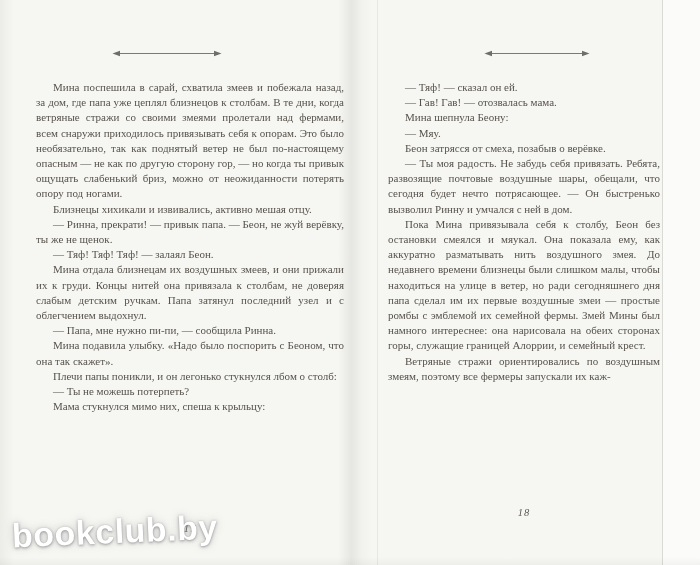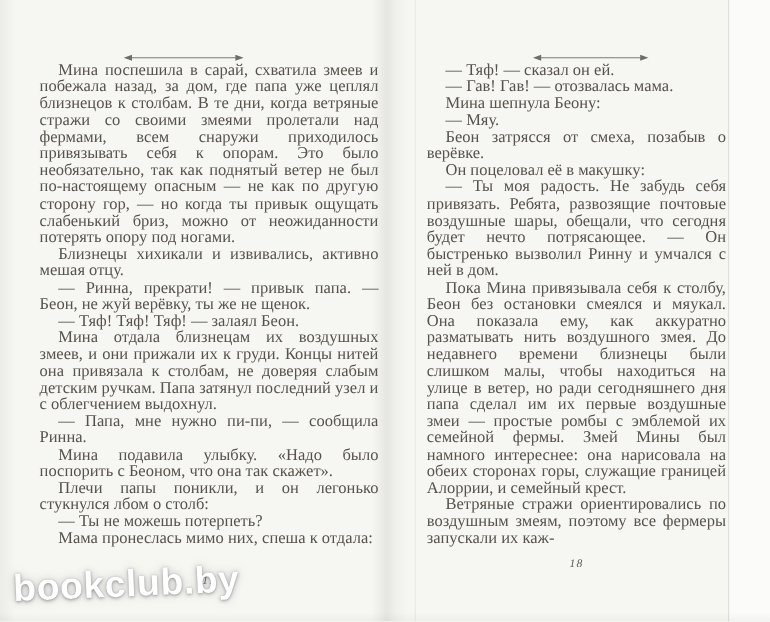--- a/index.html
+++ b/index.html
@@ -37,23 +37,23 @@
     background:linear-gradient(0deg, rgba(0,0,0,0.035), rgba(0,0,0,0));
   }
 
   
   .orn { position:absolute; top:44px; }
   .orn-left  { left:112px; }
   .orn-right { left:484px; }
 
   
   .text-block {
-    position:absolute; top:57px;
+    position:absolute; top:80px;
     color:#57534b;
-    font-size:15px; line-height:15.2px;
+    font-size:11px; line-height:15.2px;
     text-align:justify;
     text-rendering:optimizeLegibility;
   }
   .text-left  { left:36px;  width:308px; }
   .text-right { left:388px; width:272px; }
   .text-block p { margin:0; text-indent:17px; hyphens:auto; -webkit-hyphens:auto; }
 
   
   .page-num {
     position:absolute;
@@ -97,40 +97,39 @@
     <div class="text-block text-left" lang="ru">
         <p>Мина поспешила в сарай, схватила змеев и побежала назад, за дом, где папа уже цеплял близнецов к столбам. В те дни, когда ветряные стражи со своими змеями пролетали над фермами, всем снаружи приходилось привязывать себя к опорам. Это было необязательно, так как поднятый ветер не был по-настоящему опасным — не как по другую сторону гор, — но когда ты привык ощущать слабенький бриз, можно от неожиданности потерять опору под ногами.</p>
         <p>Близнецы хихикали и извивались, активно мешая отцу.</p>
         <p>— Ринна, прекрати! — привык папа. — Беон, не жуй верёвку, ты же не щенок.</p>
         <p>— Тяф! Тяф! Тяф! — залаял Беон.</p>
         <p>Мина отдала близнецам их воздушных змеев, и они прижали их к груди. Концы нитей она привязала к столбам, не доверяя слабым детским ручкам. Папа затянул последний узел и с облегчением выдохнул.</p>
         <p>— Папа, мне нужно пи-пи, — сообщила Ринна.</p>
         <p>Мина подавила улыбку. «Надо было поспорить с Беоном, что она так скажет».</p>
         <p>Плечи папы поникли, и он легонько стукнулся лбом о столб:</p>
         <p>— Ты не можешь потерпеть?</p>
-        <p>Мама пронеслась мимо них, спеша к отдала:</p>
+        <p>Мама стукнулся мимо них, спеша к крыльцу:</p>
       </div>
     <div class="page-num page-num-left">17</div>
   </div>
 
   <div>
     <span class="orn orn-right">
       <svg width="106" height="9" viewBox="0 0 106 9">
         <line x1="5" y1="4.5" x2="101" y2="4.5" stroke="#7b7977" stroke-width="1"></line>
         <path d="M0.5,4.5 L8,1.8 L8,7.2 Z" fill="#6f6d6b"></path>
         <path d="M105.5,4.5 L98,1.8 L98,7.2 Z" fill="#6f6d6b"></path>
       </svg>
     </span>
     <div class="text-block text-right" lang="ru">
         <p>— Тяф! — сказал он ей.</p>
         <p>— Гав! Гав! — отозвалась мама.</p>
         <p>Мина шепнула Беону:</p>
         <p>— Мяу.</p>
         <p>Беон затрясся от смеха, позабыв о верёвке.</p>
-        <p>Он поцеловал её в макушку:</p>
         <p>— Ты моя радость. Не забудь себя привязать. Ребята, развозящие почтовые воздушные шары, обещали, что сегодня будет нечто потрясающее. — Он быстренько вызволил Ринну и умчался с ней в дом.</p>
         <p>Пока Мина привязывала себя к столбу, Беон без остановки смеялся и мяукал. Она показала ему, как аккуратно разматывать нить воздушного змея. До недавнего времени близнецы были слишком малы, чтобы находиться на улице в ветер, но ради сегодняшнего дня папа сделал им их первые воздушные змеи — простые ромбы с эмблемой их семейной фермы. Змей Мины был намного интереснее: она нарисовала на обеих сторонах горы, служащие границей Алоррии, и семейный крест.</p>
         <p>Ветряные стражи ориентировались по воздушным змеям, поэтому все фермеры запускали их каж-</p>
       </div>
     <div class="page-num page-num-right">18</div>
   </div>
 
   <div class="watermark">bookclub.by</div>
 
 </div>

